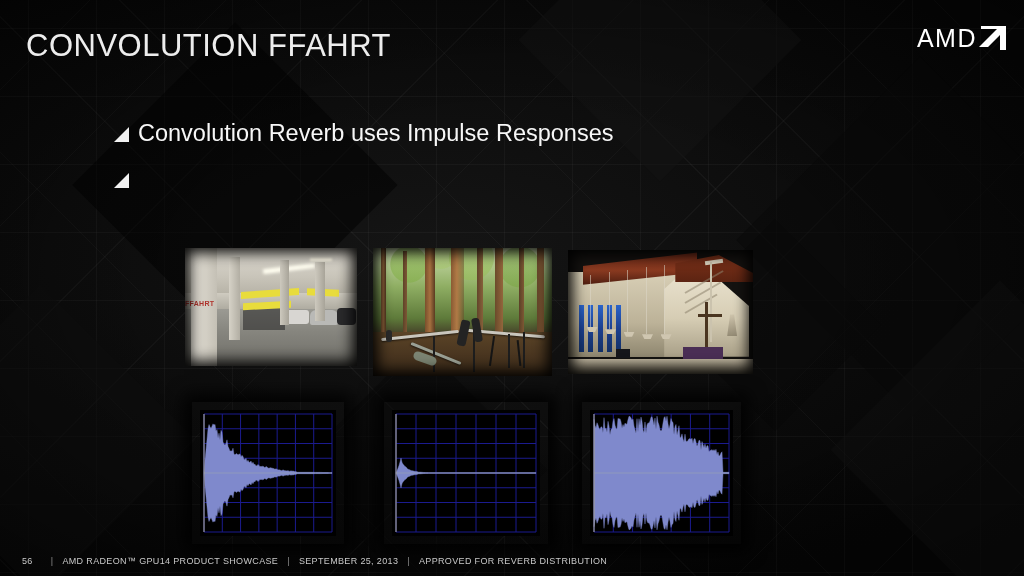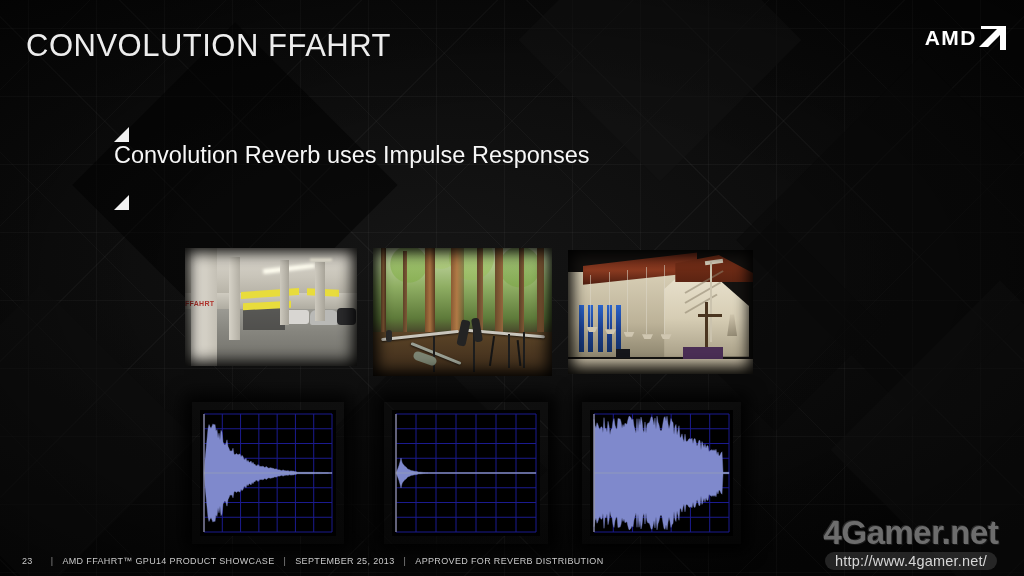--- a/index.html
+++ b/index.html
@@ -31,28 +31,28 @@
   .f6{left:880px;top:330px;width:240px;height:240px;background:#111;transform:rotate(45deg);opacity:.5;}
   .f7{left:700px;top:250px;width:150px;height:150px;background:#0a0a0a;transform:rotate(45deg);}
   .vignette{position:absolute;inset:0;
     background:radial-gradient(ellipse 80% 78% at 50% 48%, rgba(0,0,0,0) 35%, rgba(0,0,0,.55) 100%);}
 
   
   .title{position:absolute;left:26px;top:28px;font-size:31px;letter-spacing:.5px;
     color:#ededed;font-weight:400;white-space:nowrap;}
 
   .amd-logo{position:absolute;right:18px;top:26px;display:flex;align-items:flex-start;height:28px;}
-  .amd-text{font-size:21px;font-weight:700;letter-spacing:1.5px;color:#fff;line-height:24px;
+  .amd-text{font-size:25px;font-weight:400;letter-spacing:1.5px;color:#fff;line-height:24px;
     font-family:"Liberation Sans",sans-serif;}
   .amd-mark{position:relative;width:27px;height:24px;margin-left:2px;}
   .amd-mark svg{display:block;}
 
   
   .bullets{position:absolute;left:114px;top:120px;width:880px;}
-  .bullet{display:flex;align-items:flex-start;margin-bottom:19px;flex-direction:column;}
+  .bullet{display:flex;align-items:flex-start;margin-bottom:19px;}
   .btri{width:15px;height:15px;margin-top:7px;margin-right:9px;flex:0 0 auto;
     background:#f2f2f2;clip-path:polygon(100% 0,100% 100%,0 100%);}
   .btxt{font-size:23.5px;color:#f7f7f7;line-height:1.15;white-space:nowrap;}
 
   
   .photo{position:absolute;overflow:hidden;}
   .photo .inner{position:absolute;inset:0;}
   .photo .soft{position:absolute;inset:-2px;pointer-events:none;
     box-shadow:inset 0 0 14px 7px rgba(0,0,0,.95);}
 
@@ -383,27 +383,23 @@
           <line x1="4" x2="139" y1="122" y2="122" stroke="#1b1b8f" stroke-width="1"></line>
         </g>
         <path d="M4.0,9.28L5.0,15.39L6.0,17.91L7.0,12.72L8.0,14.89L9.0,18.20L10.0,19.42L11.0,16.69L12.0,17.22L13.0,22.86L14.0,7.67L15.0,18.97L16.0,18.31L17.0,22.24L18.0,11.31L19.0,15.74L20.0,24.68L21.0,19.52L22.0,18.76L23.0,11.42L24.0,8.55L25.0,15.26L26.0,18.47L27.0,19.26L28.0,8.23L29.0,9.13L30.0,8.68L31.0,11.67L32.0,18.33L33.0,14.49L34.0,17.14L35.0,13.15L36.0,14.00L37.0,14.15L38.0,9.61L39.0,6.33L40.0,6.46L41.0,8.00L42.0,10.31L43.0,9.11L44.0,16.04L45.0,19.82L46.0,23.19L47.0,8.70L48.0,21.89L49.0,8.72L50.0,15.38L51.0,7.04L52.0,11.32L53.0,20.23L54.0,22.68L55.0,11.93L56.0,23.30L57.0,14.94L58.0,12.88L59.0,13.28L60.0,10.95L61.0,7.24L62.0,6.74L63.0,10.23L64.0,15.49L65.0,8.08L66.0,19.84L67.0,6.13L68.0,12.17L69.0,14.91L70.0,19.70L71.0,21.19L72.0,19.40L73.0,13.12L74.0,7.68L75.0,6.55L76.0,11.55L77.0,6.25L78.0,13.65L79.0,18.90L80.0,14.86L81.0,8.53L82.0,11.48L83.0,12.40L84.0,24.78L85.0,16.77L86.0,14.46L87.0,25.13L88.0,20.78L89.0,15.71L90.0,27.97L91.0,27.08L92.0,23.88L93.0,29.08L94.0,31.92L95.0,24.15L96.0,31.52L97.0,31.60L98.0,30.49L99.0,28.79L100.0,28.79L101.0,29.49L102.0,28.20L103.0,33.94L104.0,28.98L105.0,28.58L106.0,31.91L107.0,36.48L108.0,33.86L109.0,30.30L110.0,30.63L111.0,40.02L112.0,31.56L113.0,34.68L114.0,37.77L115.0,34.10L116.0,38.52L117.0,35.72L118.0,35.87L119.0,41.72L120.0,40.58L121.0,40.44L122.0,39.50L123.0,40.92L124.0,39.61L125.0,41.18L126.0,39.25L127.0,44.66L128.0,41.95L129.0,46.28L130.0,45.37L131.0,42.95L132.0,41.79L133.0,62.29L134.0,62.29L135.0,62.29L136.0,62.29L137.0,62.29L138.0,62.29L139.0,62.29L139.0,63.71L138.0,63.71L137.0,63.71L136.0,63.71L135.0,63.71L134.0,63.71L133.0,63.71L132.0,84.21L131.0,83.05L130.0,80.63L129.0,79.72L128.0,84.05L127.0,81.34L126.0,86.75L125.0,84.82L124.0,86.39L123.0,85.08L122.0,86.50L121.0,85.56L120.0,85.42L119.0,84.28L118.0,90.13L117.0,90.28L116.0,87.48L115.0,91.90L114.0,88.23L113.0,91.32L112.0,94.44L111.0,85.98L110.0,95.37L109.0,95.70L108.0,92.14L107.0,89.52L106.0,94.09L105.0,97.42L104.0,97.02L103.0,92.06L102.0,97.80L101.0,96.51L100.0,97.21L99.0,97.21L98.0,95.51L97.0,94.40L96.0,94.48L95.0,101.85L94.0,94.08L93.0,96.92L92.0,102.12L91.0,98.92L90.0,98.03L89.0,110.29L88.0,105.22L87.0,100.87L86.0,111.54L85.0,109.23L84.0,101.22L83.0,113.60L82.0,114.52L81.0,117.47L80.0,111.14L79.0,107.10L78.0,112.35L77.0,119.75L76.0,114.45L75.0,119.45L74.0,118.32L73.0,112.88L72.0,106.60L71.0,104.81L70.0,106.30L69.0,111.09L68.0,113.83L67.0,119.87L66.0,106.16L65.0,117.92L64.0,110.51L63.0,115.77L62.0,119.26L61.0,118.76L60.0,115.05L59.0,112.72L58.0,113.12L57.0,111.06L56.0,102.70L55.0,114.07L54.0,103.32L53.0,105.77L52.0,114.68L51.0,118.96L50.0,110.62L49.0,117.28L48.0,104.11L47.0,117.30L46.0,102.81L45.0,106.18L44.0,109.96L43.0,116.89L42.0,115.69L41.0,118.00L40.0,119.54L39.0,119.67L38.0,116.39L37.0,111.85L36.0,112.00L35.0,112.85L34.0,108.86L33.0,111.51L32.0,107.67L31.0,114.33L30.0,117.32L29.0,116.87L28.0,117.77L27.0,106.74L26.0,107.53L25.0,110.74L24.0,117.45L23.0,114.58L22.0,107.24L21.0,106.48L20.0,101.32L19.0,110.26L18.0,114.69L17.0,103.76L16.0,107.69L15.0,107.03L14.0,118.33L13.0,103.14L12.0,108.78L11.0,109.31L10.0,106.58L9.0,107.80L8.0,111.11L7.0,113.28L6.0,108.09L5.0,110.61L4.0,116.72Z" fill="#7f89cc" stroke="#7f89cc" stroke-width="0.4"></path>
         <line x1="4" x2="139" y1="63" y2="63" stroke="#9aa0b5" stroke-width="0.7"></line>
         <line x1="4" x2="4" y1="4" y2="122" stroke="#9a9a9a" stroke-width="1.2"></line>
       </svg>
     <div class="glow"></div>
   </div>
 
   <div class="footer">
-    <span class="pg">23</span>
+    <span class="pg">56</span>
     <span class="sep">|</span>
-    <span>AMD FFAHRT™ GPU14 PRODUCT SHOWCASE</span>
+    <span>AMD RADEON™ GPU14 PRODUCT SHOWCASE</span>
     <span class="sep">|</span>
     <span>SEPTEMBER 25, 2013</span>
     <span class="sep">|</span>
     <span>APPROVED FOR REVERB DISTRIBUTION</span>
   </div>
 
-  <div class="watermark">
-    <div class="wm-main">4Gamer.net</div>
-    <div><span class="wm-url">http://www.4gamer.net/</span></div>
-  </div>
 
 </div>
 
 </body></html>

